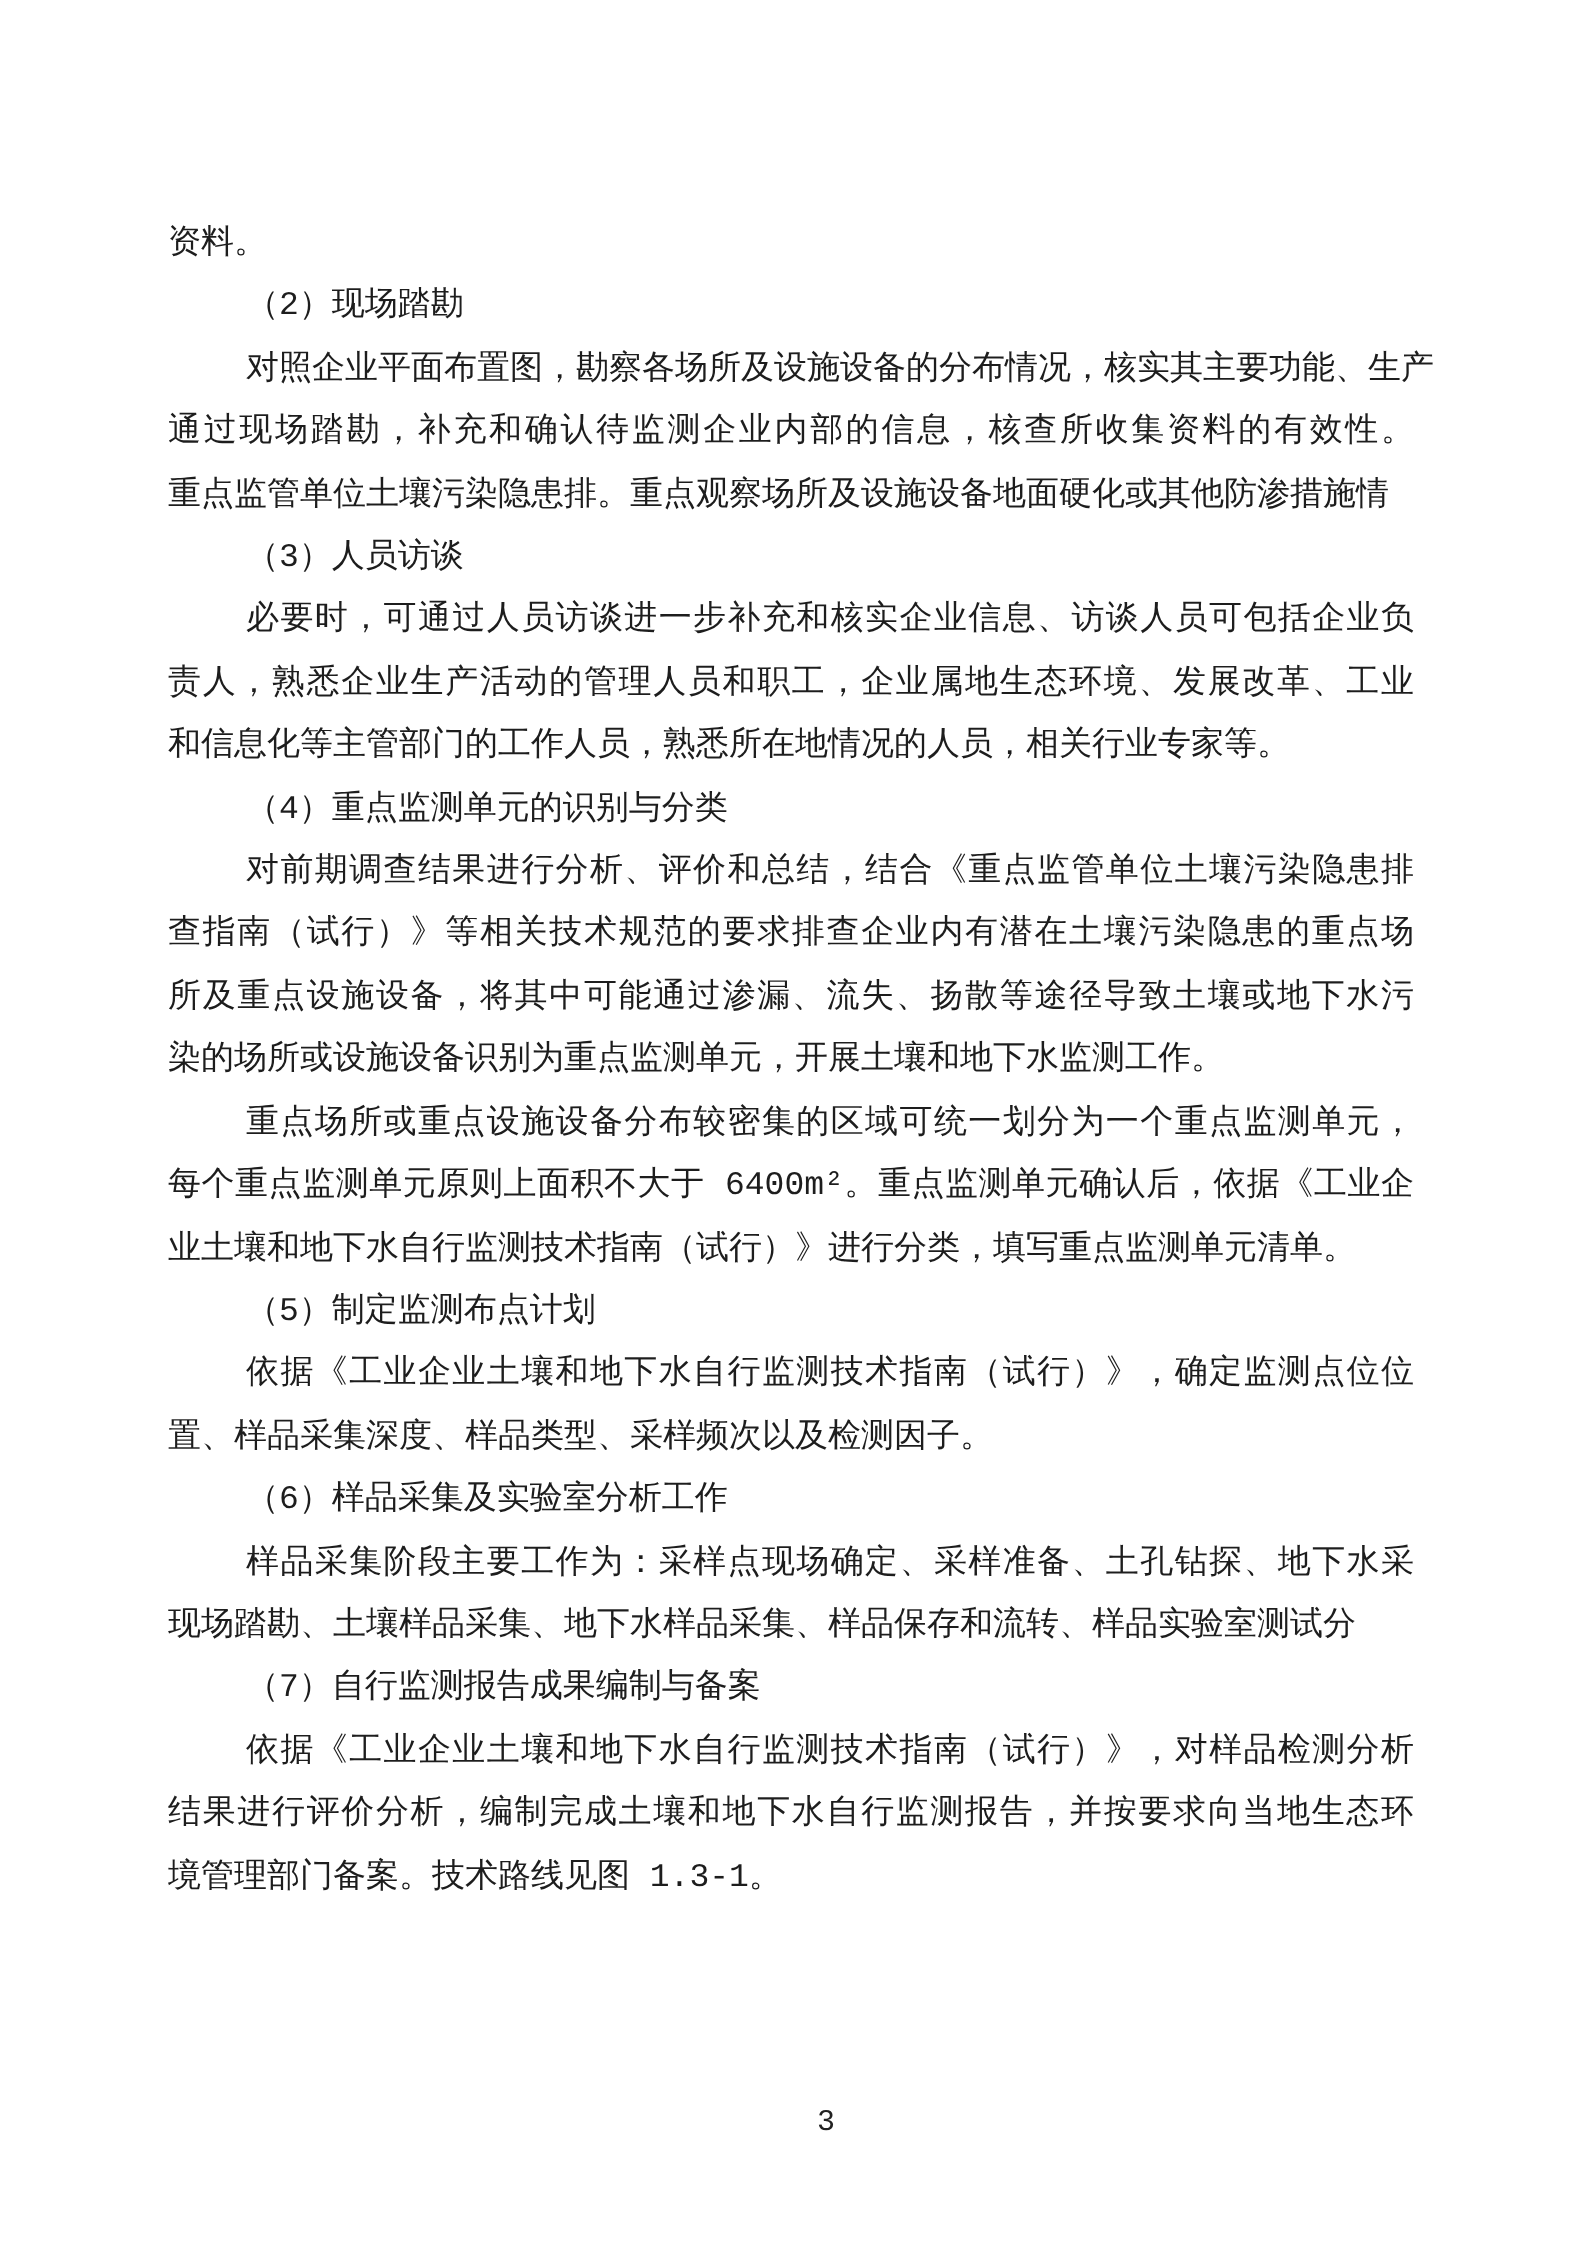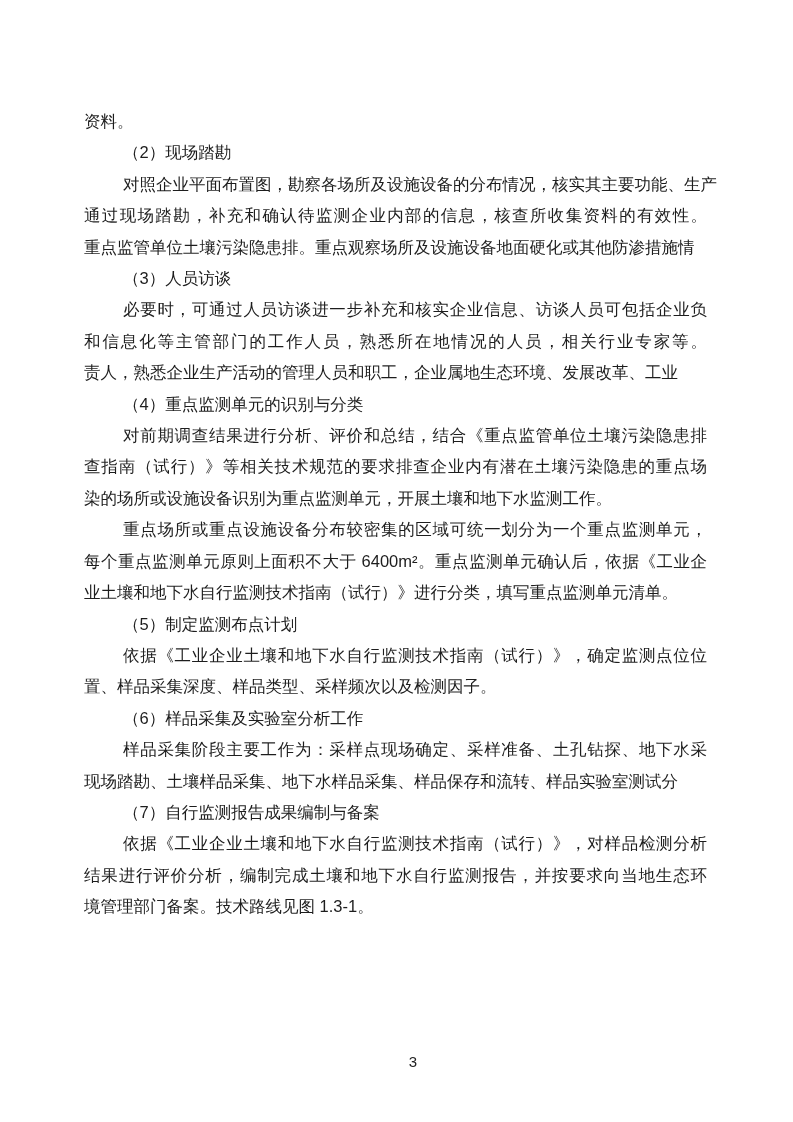--- a/index.html
+++ b/index.html
@@ -6,21 +6,21 @@
     margin: 0;
     padding: 0;
     background: #ffffff;
   }
   .page {
     position: relative;
     width: 793px;
     height: 1122px;
     background: #ffffff;
     overflow: hidden;
-    font-family: Liberation Sans, sans-serif;
+    font-family: Liberation Mono, monospace;
     color: #1d1d1d;
   }
   .doc-body {
     position: absolute;
     left: 84px;
     top: 106px;
     width: 623px;
     font-size: 16.5px;
     line-height: 31.4px;
   }
@@ -68,29 +68,30 @@
       <div class="para indent">
         <div class="line">对照企业平面布置图，勘察各场所及设施设备的分布情况，核实其主要功能、生产</div>
         <div class="line">通过现场踏勘，补充和确认待监测企业内部的信息，核查所收集资料的有效性。</div>
         <div class="line">重点监管单位土壤污染隐患排。重点观察场所及设施设备地面硬化或其他防渗措施情</div>
       </div>
       <div class="para indent">
         <div class="line">（3）人员访谈</div>
       </div>
       <div class="para indent">
         <div class="line">必要时，可通过人员访谈进一步补充和核实企业信息、访谈人员可包括企业负</div>
+        <div class="line">责人，熟悉企业生产活动的管理人员和职工，企业属地生态环境、发展改革、工业</div>
         <div class="line">和信息化等主管部门的工作人员，熟悉所在地情况的人员，相关行业专家等。</div>
-        <div class="line">责人，熟悉企业生产活动的管理人员和职工，企业属地生态环境、发展改革、工业</div>
       </div>
       <div class="para indent">
         <div class="line">（4）重点监测单元的识别与分类</div>
       </div>
       <div class="para indent">
         <div class="line">对前期调查结果进行分析、评价和总结，结合《重点监管单位土壤污染隐患排</div>
         <div class="line">查指南（试行）》等相关技术规范的要求排查企业内有潜在土壤污染隐患的重点场</div>
+        <div class="line">所及重点设施设备，将其中可能通过渗漏、流失、扬散等途径导致土壤或地下水污</div>
         <div class="line">染的场所或设施设备识别为重点监测单元，开展土壤和地下水监测工作。</div>
       </div>
       <div class="para indent">
         <div class="line">重点场所或重点设施设备分布较密集的区域可统一划分为一个重点监测单元，</div>
         <div class="line">每个重点监测单元原则上面积不大于 6400m²。重点监测单元确认后，依据《工业企</div>
         <div class="line">业土壤和地下水自行监测技术指南（试行）》进行分类，填写重点监测单元清单。</div>
       </div>
       <div class="para indent">
         <div class="line">（5）制定监测布点计划</div>
       </div>

